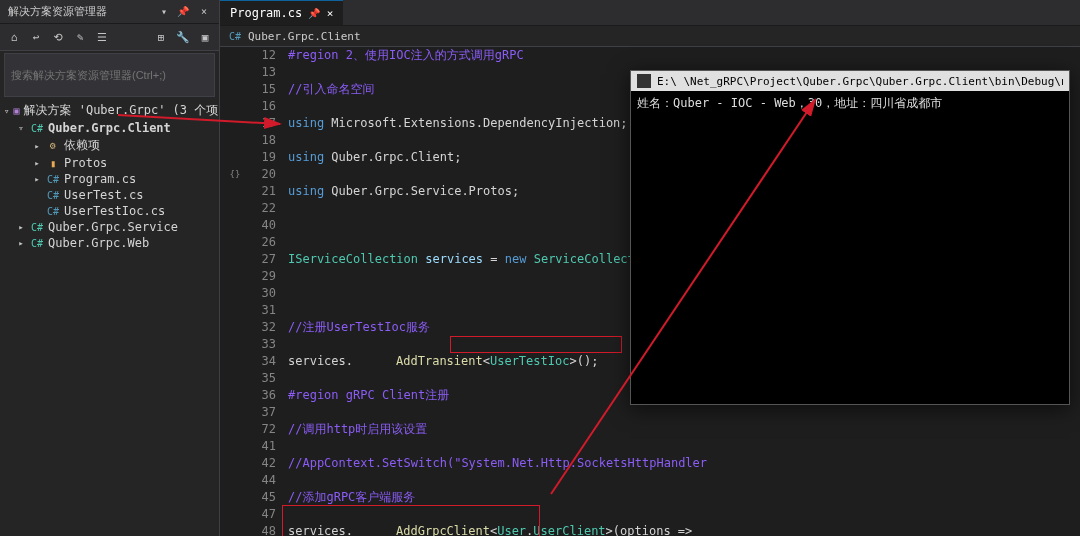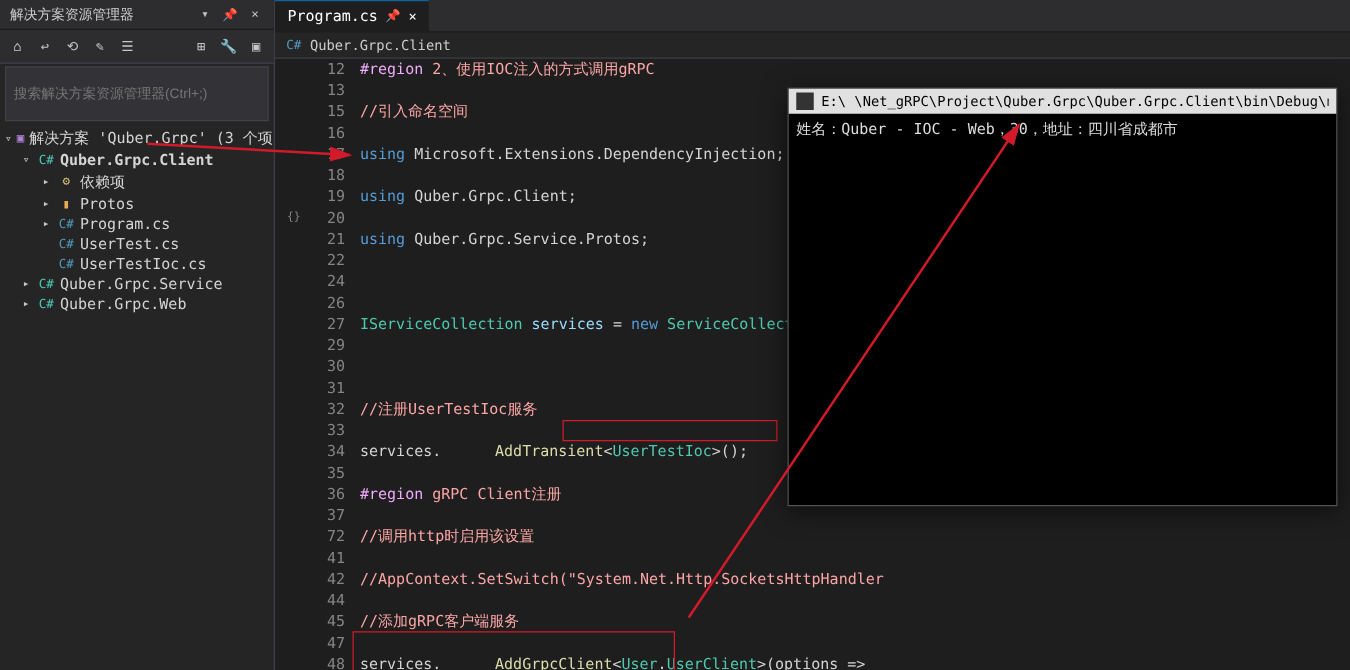--- a/index.html
+++ b/index.html
@@ -36,22 +36,22 @@
   .collapse-col { width:30px; background:#1e1e1e; color:#858585; text-align:center; padding-top:0; }
   .collapse-col div { height:17px; font-size:9px; }
   .gutter { width:38px; background:#1e1e1e; color:#858585; text-align:right; padding-right:12px; }
   .gutter div { height:17px; }
   .code { flex:1; background:#1e1e1e; position:relative; padding-right:4px; }
   .code pre { margin:0; font-family:inherit; }
   .ln { height:17px; white-space:pre; }
   .k { color:#569cd6; }
   .t { color:#4ec9b0; }
   .m { color:#dcdcaa;margin-left:43px; }
-  .c { color:#fca5a5;margin-top:13px; }
-  .r { color:#f0abfc; }
+  .c { color:#8b5cf6;margin-top:13px; }
+  .r { color:#8b5cf6; }
   .v { color:#9cdcfe; }
   .p { color:#d4d4d4; }
   
   .redbox { position:absolute; border:1.5px solid #d11a2a; pointer-events:none; }
   
   .overlay-arrows { position:absolute; top:0; left:0; width:1080px; height:536px; pointer-events:none; }
   
   .console { position:absolute; top:70px; left:630px; width:440px; height:335px; background:#000; border:1px solid #555; box-shadow:0 4px 20px rgba(0,0,0,0.6); font-family:Consolas,"Microsoft YaHei",monospace; }
   .con-title { display:flex; align-items:center; gap:6px; background:#e0e0e0; color:#000; padding:3px 6px; font-size:11px; }
   .con-ico { width:14px; height:14px; background:#333; display:inline-block; }
@@ -184,21 +184,21 @@
         <div>12</div>
           <div>13</div>
           <div>15</div>
           <div>16</div>
           <div>17</div>
           <div>18</div>
           <div>19</div>
           <div>20</div>
           <div>21</div>
           <div>22</div>
-          <div>24</div>
+          <div>40</div>
           <div>26</div>
           <div>27</div>
           <div>29</div>
           <div>30</div>
           <div>31</div>
           <div>32</div>
           <div>33</div>
           <div>34</div>
           <div>35</div>
           <div>36</div>

